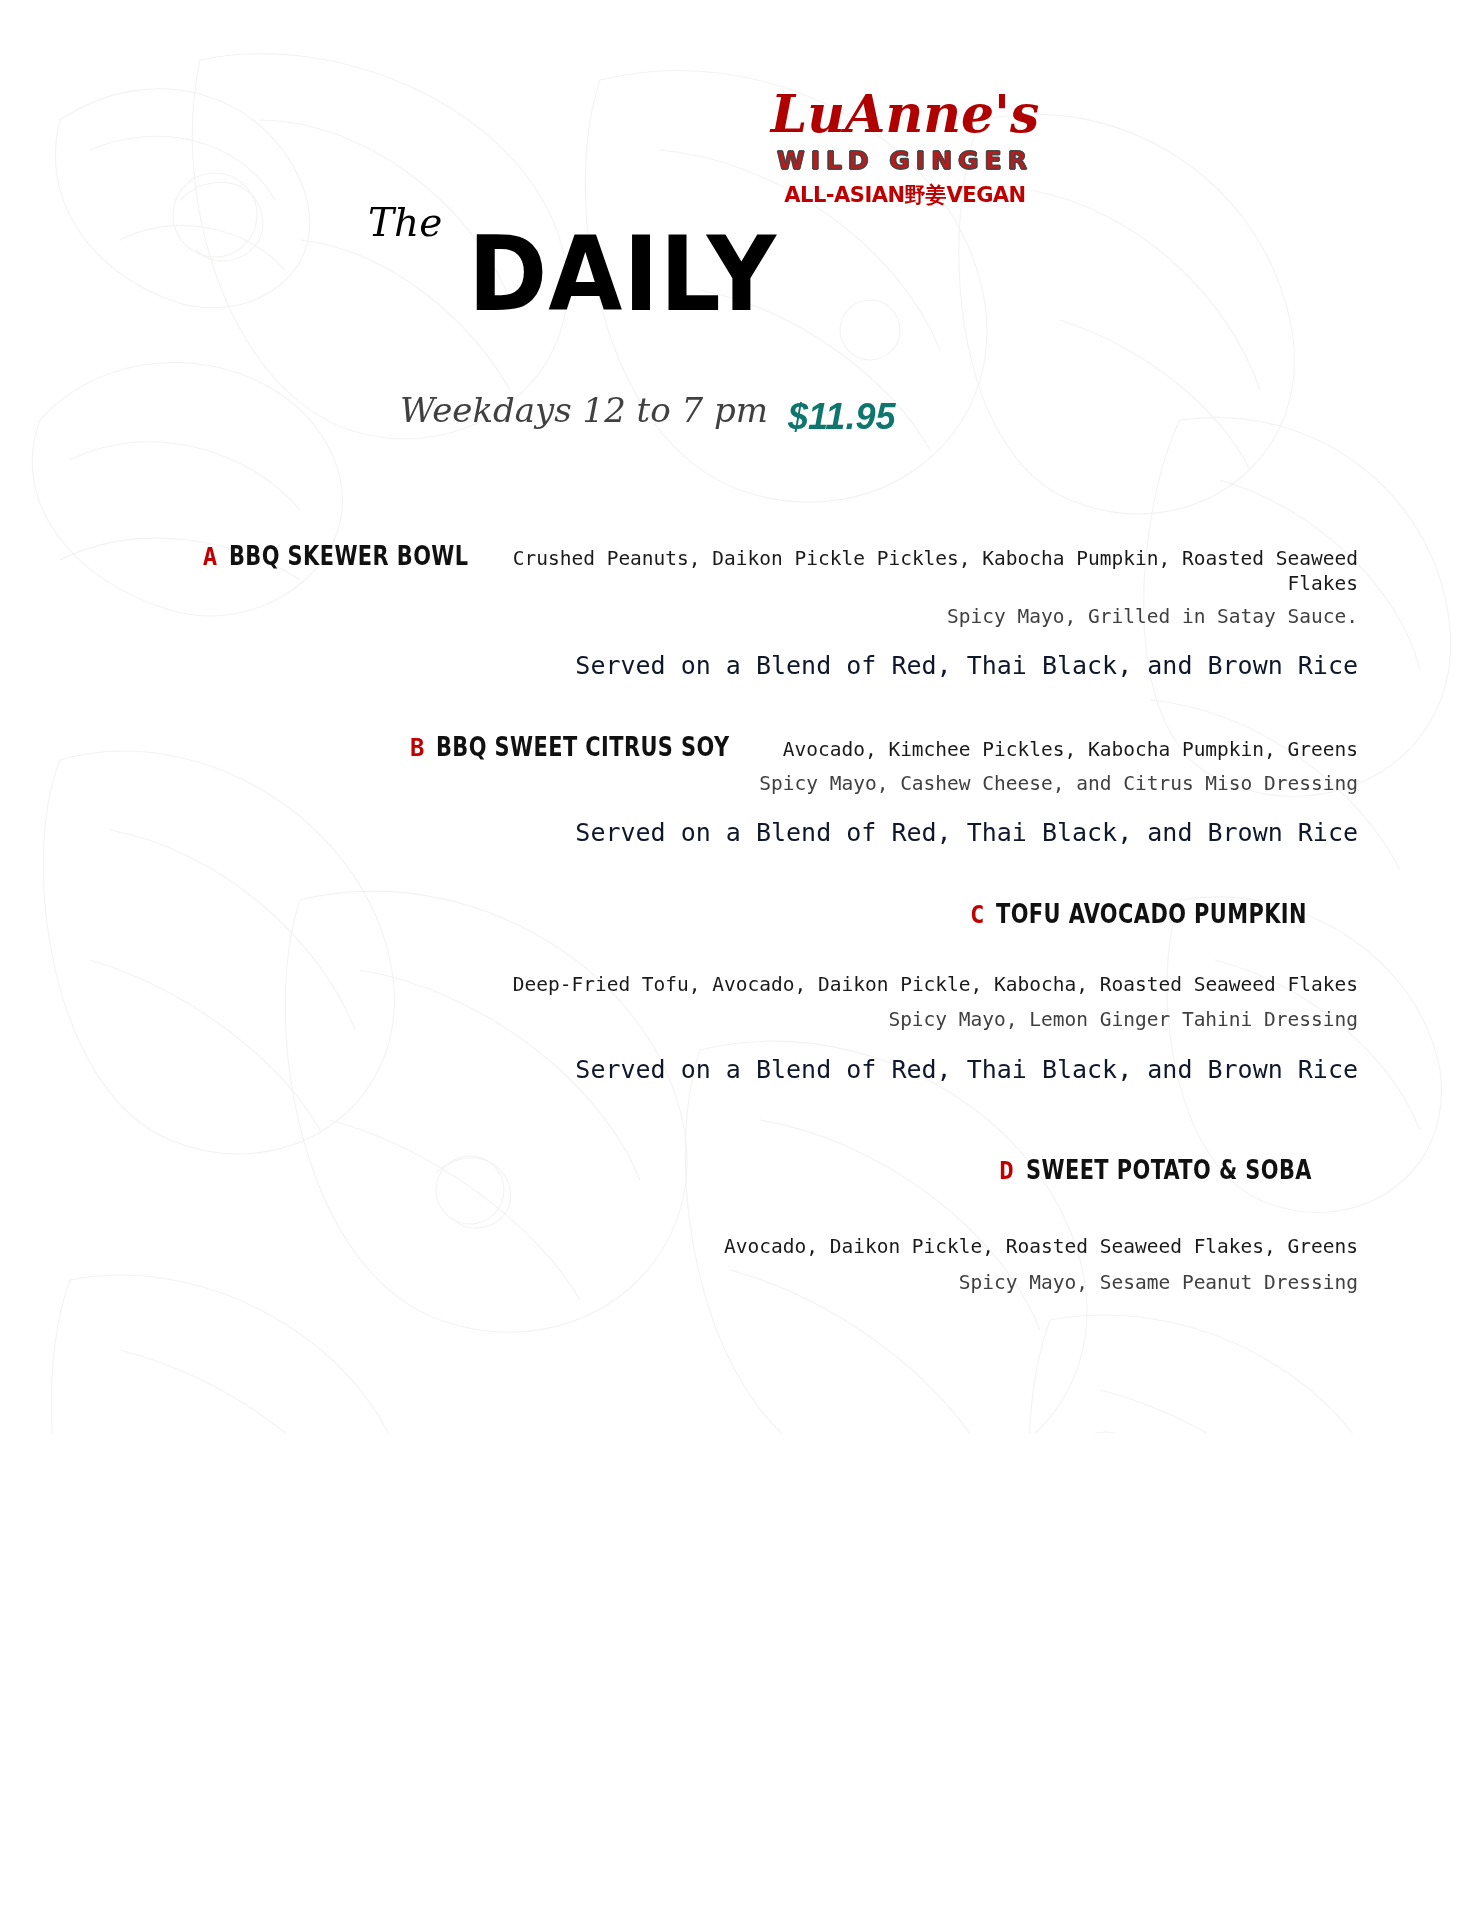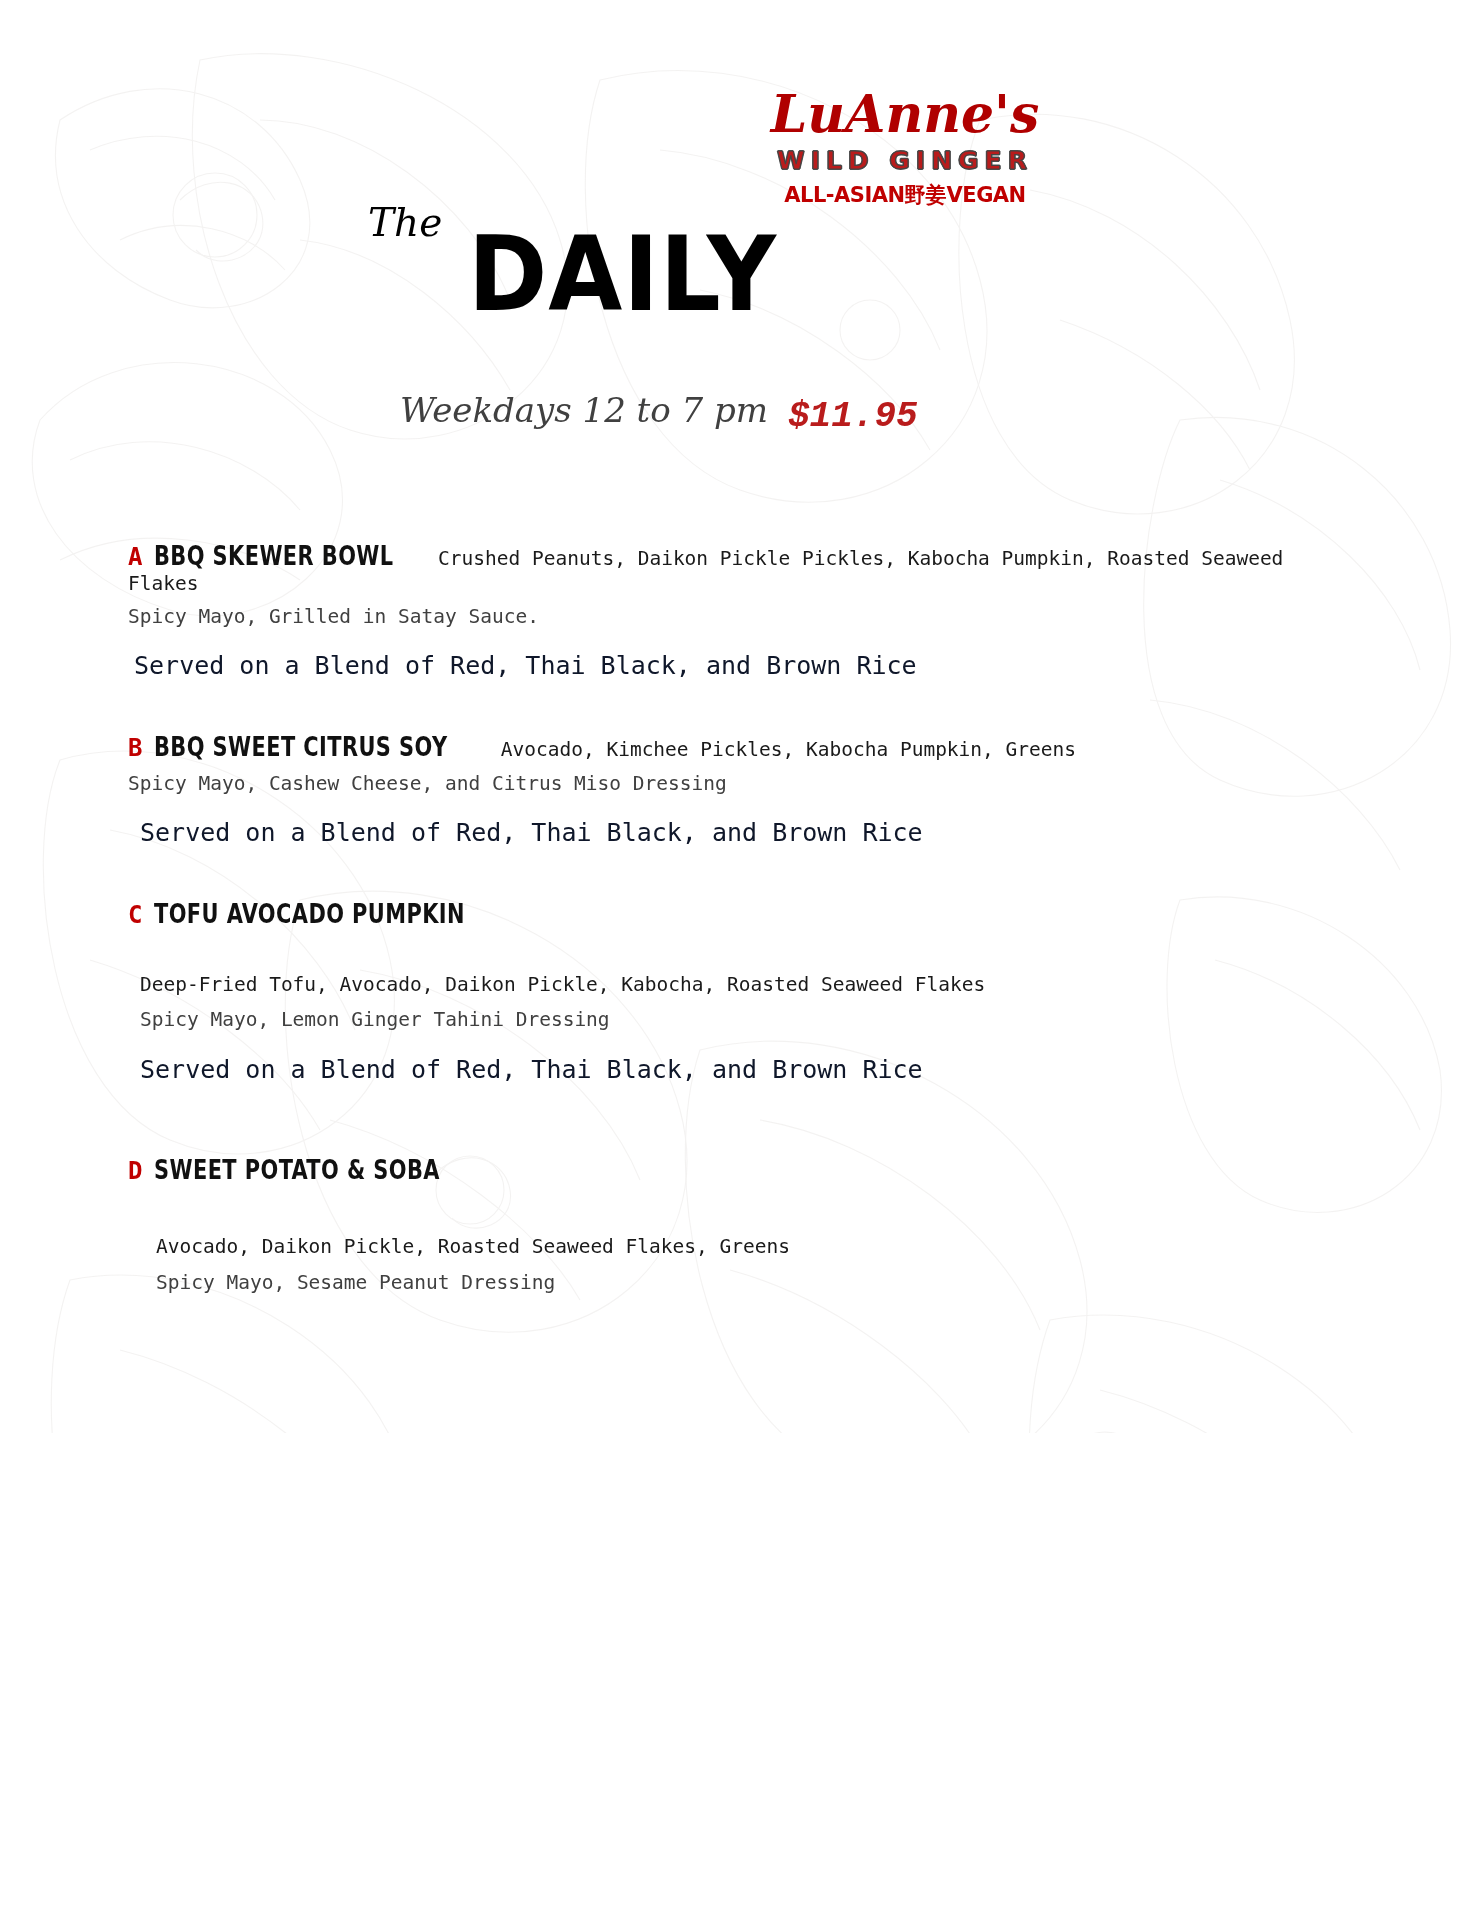--- a/index.html
+++ b/index.html
@@ -94,36 +94,36 @@
     font-family: "DejaVu Serif", serif;
     font-style: italic;
     font-size: 34px;
     color: #404040;
     white-space: nowrap;
   }
   #price {
     position: absolute;
     left: 788px;
     top: 396px;
-    font-family: Liberation Mono, monospace;
+    font-family: Liberation Sans, sans-serif;
     font-style: italic;
     font-weight: bold;
     font-size: 36px;
-    color: #b91c1c;
+    color: #0f766e;
     white-space: nowrap;
   }
 
   
   #menu {
     position: absolute;
     left: 128px;
     top: 540px;
     width: 1230px;
   }
-  .item { margin-bottom: 46px; }
+  .item { margin-bottom: 46px; text-align: right; }
   .item-head {
     display: block;
     line-height: 1.2;
   }
   .item-letter {
     font-family: "DejaVu Sans Mono", monospace;
     font-weight: bold;
     font-size: 24px;
     color: #c00000;
     margin-right: 12px;

